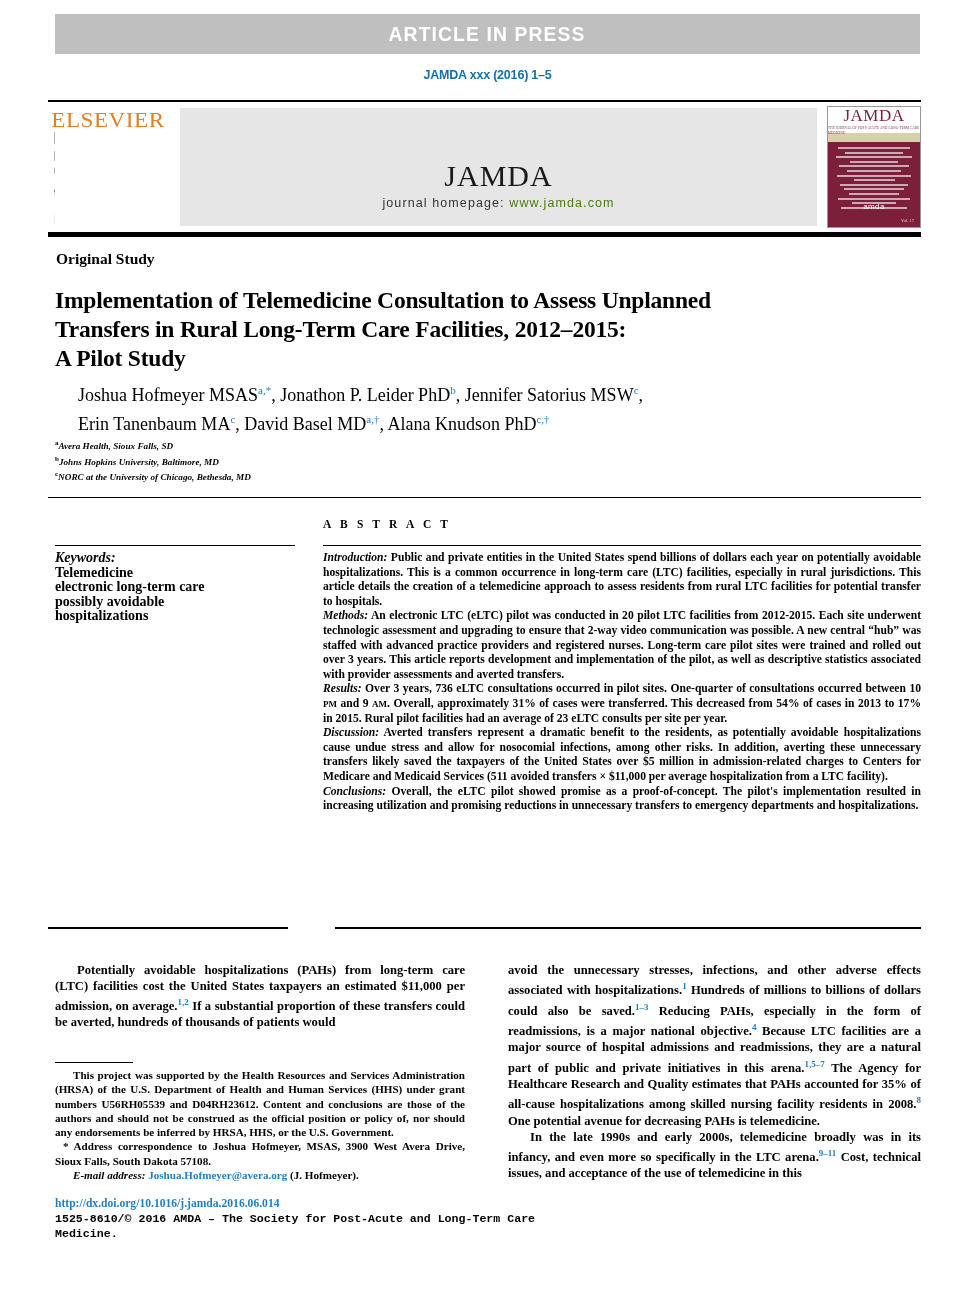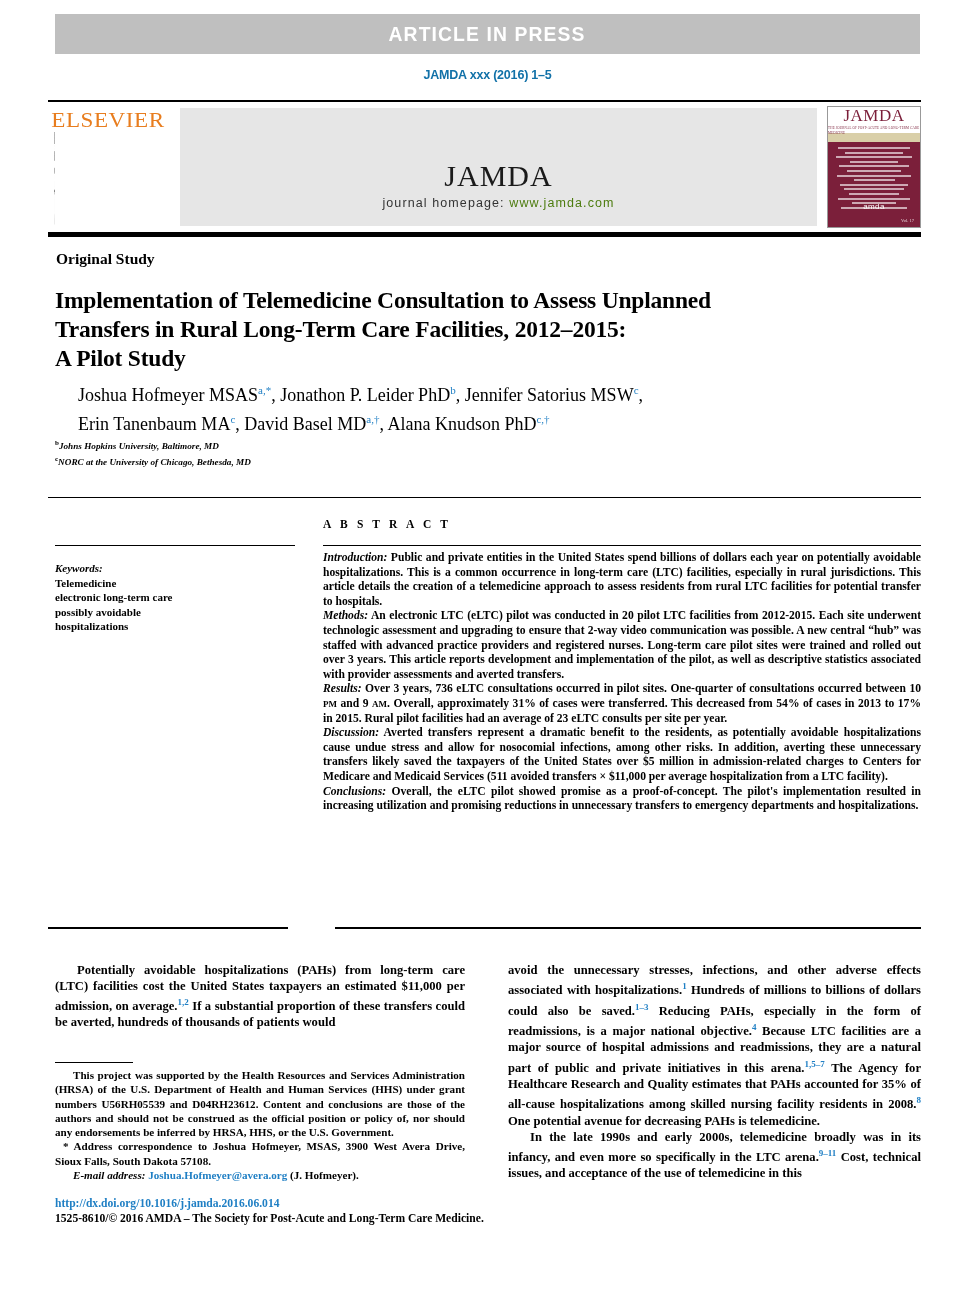--- a/index.html
+++ b/index.html
@@ -283,23 +283,22 @@
     height: 1.4px;
     background: #000;
   }
   .keywords {
     position: absolute;
     left: 55px;
     top: 551px;
     width: 250px;
     font-family: "Liberation Serif", serif;
     font-weight: bold;
-    font-size: 11px;
+    font-size: 14px;
     line-height: 14.5px;
-    margin-top: 10px;
   }
   .keywords .kw-head { font-style: italic; display: block; }
   .keywords .kw { display: block; }
 
   .abstract-body {
     position: absolute;
     left: 323px;
     top: 551px;
     width: 598px;
     font-family: "Liberation Serif", serif;
@@ -390,21 +389,21 @@
     position: absolute;
     left: 55px;
     top: 1196px;
     width: 500px;
     font-family: "Liberation Serif", serif;
     font-weight: bold;
     font-size: 11.6px;
     line-height: 15px;
   }
   .doi-block .doi { color: #1f7fc4; display: block; }
-  .doi-block .issn { display: block; color: #000; }
+  .doi-block .issn { display: block; color: #000; font-family: Liberation Mono, monospace; }
 </style>
 </head>
 <body>
 
 <div class="press-banner">
   <span class="press-banner-text">ARTICLE IN PRESS</span>
 </div>
 
 <div class="citation-line">JAMDA xxx (2016) 1–5</div>
 
@@ -489,20 +488,21 @@
   <span class="tline">Transfers in Rural Long-Term Care Facilities, 2012–2015:</span>
   <span class="tline">A Pilot Study</span>
 </h1>
 
 <div class="authors">
   <span class="aline"><span>Joshua Hofmeyer MSAS</span><sup>a,*</sup>, <span>Jonathon P. Leider PhD</span><sup>b</sup>, <span>Jennifer Satorius MSW</span><sup>c</sup>,</span>
   <span class="aline"><span>Erin Tanenbaum MA</span><sup>c</sup>, <span>David Basel MD</span><sup>a,†</sup>, <span>Alana Knudson PhD</span><sup>c,†</sup></span>
 </div>
 
 <div class="affiliations">
+  <span class="aff"><sup>a</sup><span>Avera Health, Sioux Falls, SD</span></span>
   <span class="aff"><sup>b</sup><span>Johns Hopkins University, Baltimore, MD</span></span>
   <span class="aff"><sup>c</sup><span>NORC at the University of Chicago, Bethesda, MD</span></span>
 </div>
 
 <div class="abs-divider-top"></div>
 <div class="abstract-head">A B S T R A C T</div>
 <div class="kw-rule"></div>
 <div class="abs-rule"></div>
 
 <div class="keywords">

